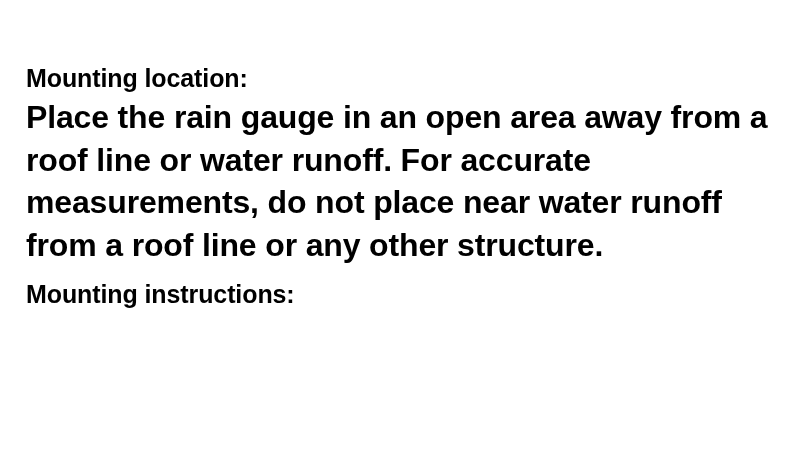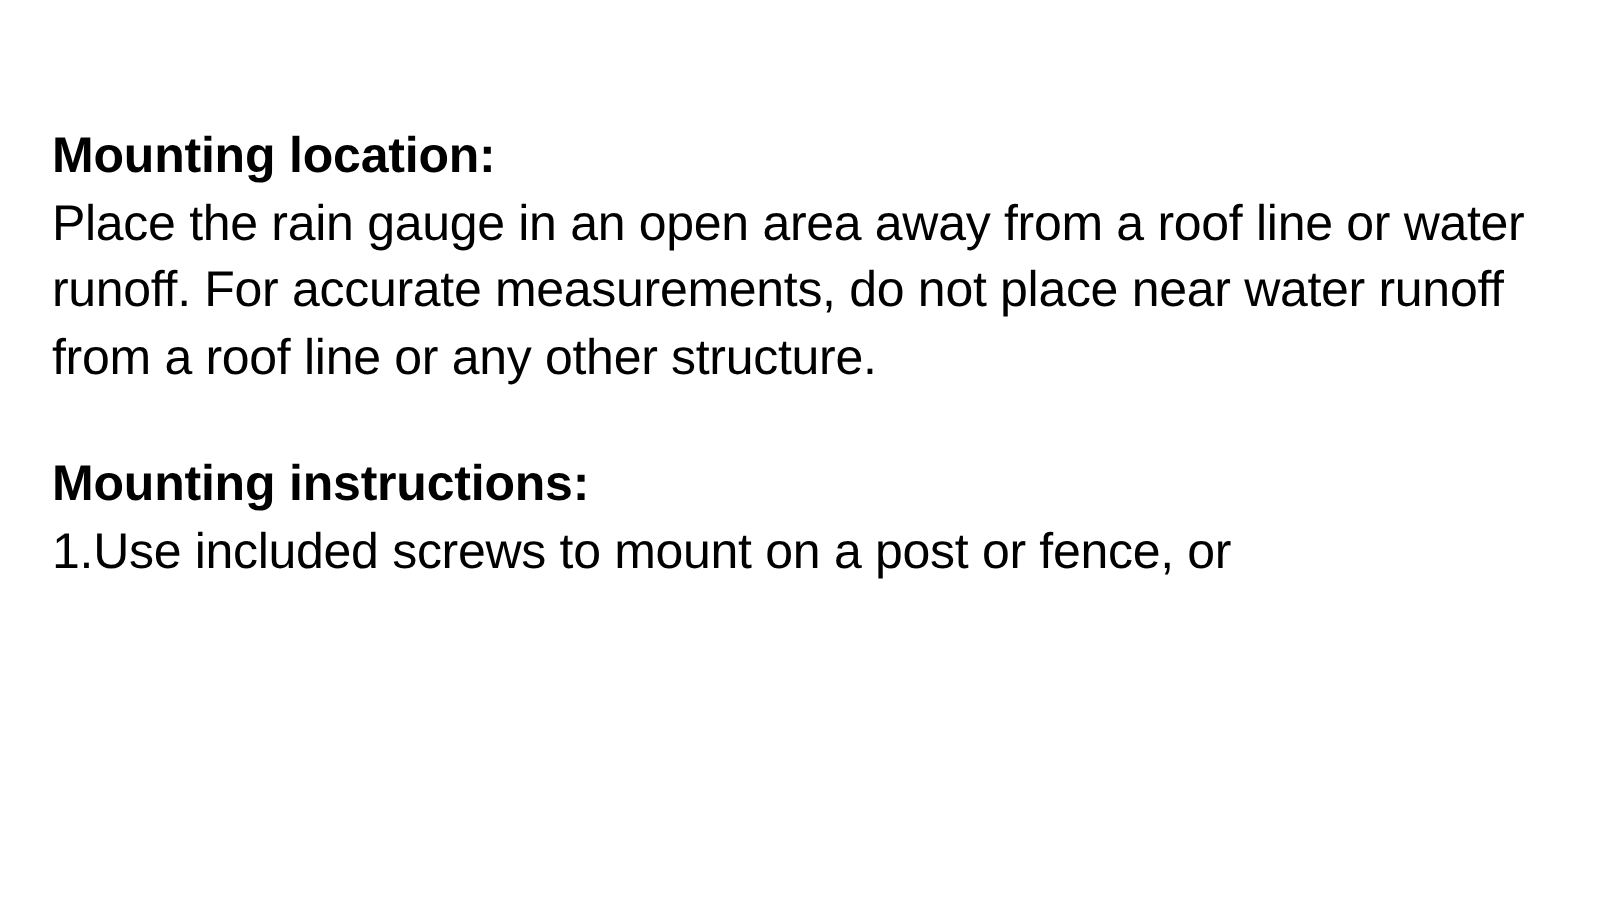--- a/index.html
+++ b/index.html
@@ -18,32 +18,32 @@
     box-sizing: border-box;
     width: 802px;
     height: 410px;
     padding: 62px 26px 0 26px;
     background: #ffffff;
   }
   .section {
     margin: 0;
   }
   .section + .section {
-    margin-top: 30px;
+    margin-top: 12px;
   }
   .section-heading {
     font-size: 25px;
     font-weight: bold;
     line-height: 1.32;
     letter-spacing: -0.1px;
     margin: 0 0 1px 0;
   }
   .body-text {
-    font-size: 25px;
-    font-weight: normal;
+    font-size: 32px;
+    font-weight: bold;
     line-height: 1.33;
     letter-spacing: -0.15px;
     margin: 0;
     max-width: 752px;
   }
   .list {
     margin: 0;
     padding: 0;
     list-style: none;
   }
@@ -64,17 +64,16 @@
 <div class="page">
 
   <div class="section">
     <h2 class="section-heading">Mounting location:</h2>
     <p class="body-text">Place the rain gauge in an open area away from a roof line or water runoff. For accurate measurements, do not place near water runoff from a roof line or any other structure.</p>
   </div>
 
   <div class="section">
     <h2 class="section-heading">Mounting instructions:</h2>
     <ul class="list">
-      <li class="list-item"><span class="marker">1.</span><span class="text">Use included screws to mount on a post or fence, or</span></li>
     </ul>
   </div>
 
 </div>
 
 </body></html>

